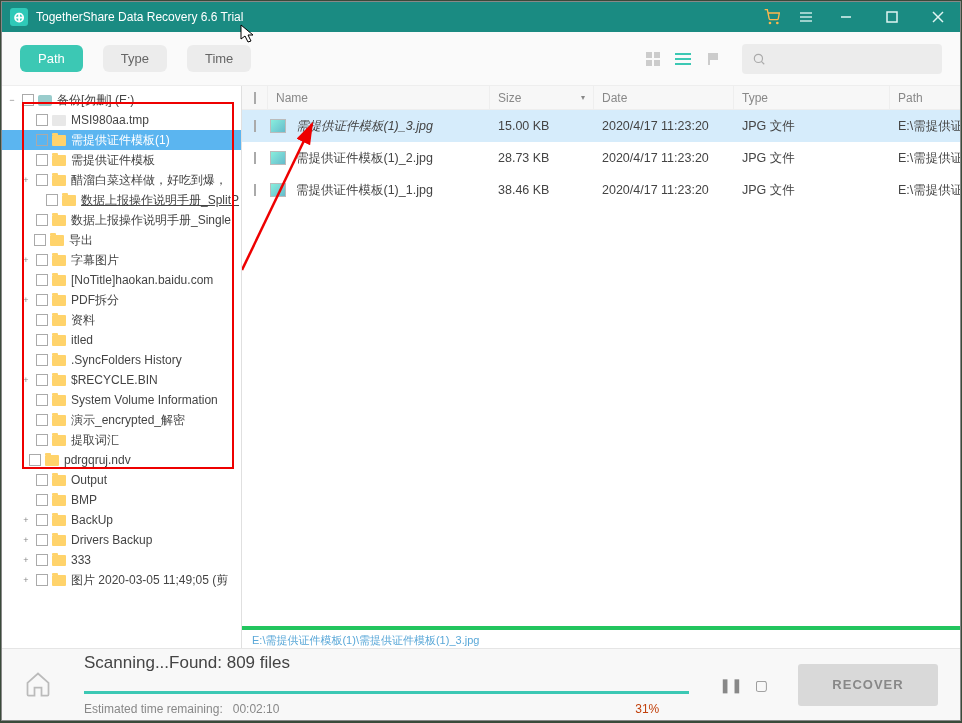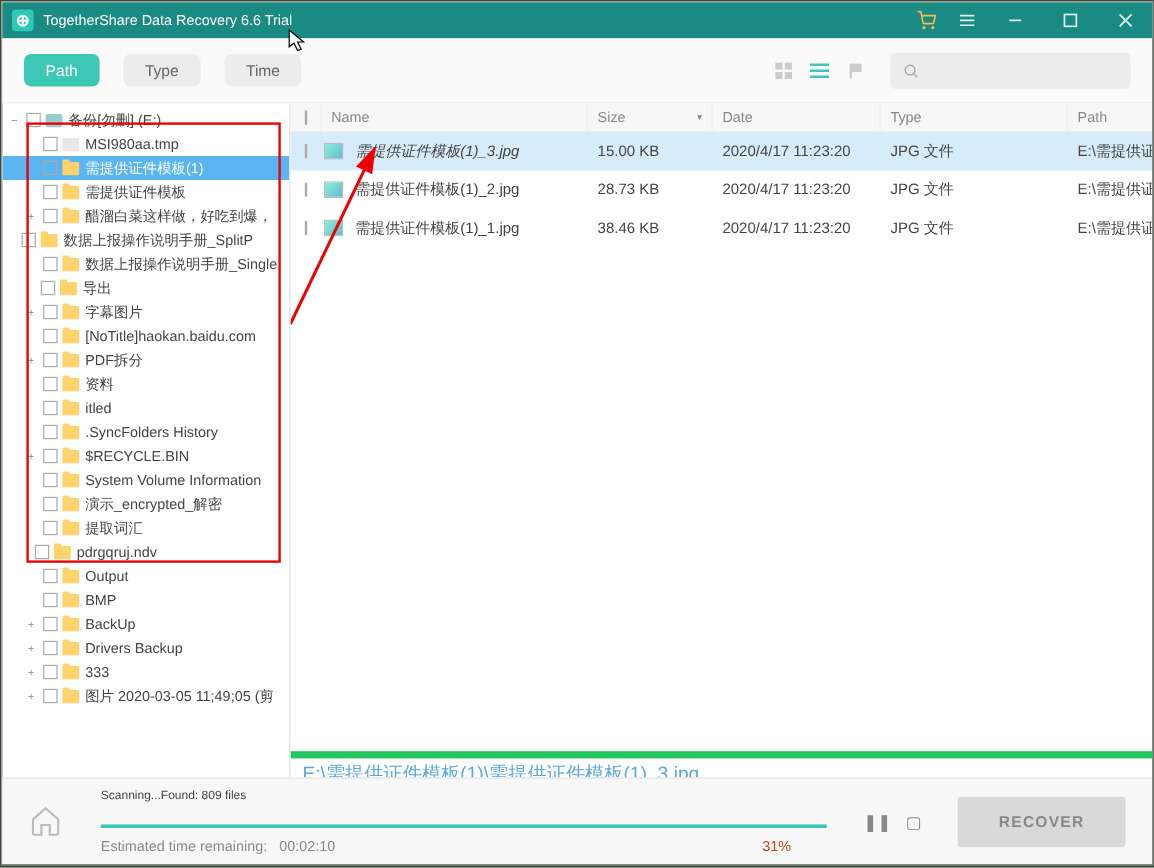--- a/index.html
+++ b/index.html
@@ -43,25 +43,25 @@
 .col-type { width: 156px; }
 .col-path { flex: 1; border-right: none; }
 .filelist { flex: 1; overflow: hidden; position: relative; }
 .frow { height: 32px; display: flex; align-items: center; font-size: 12.5px; color: #444; }
 .frow.sel { background: #d6ecfb; }
 .fcell { padding: 0 8px; overflow: hidden; white-space: nowrap; }
 .fcell.chkwrap { width: 26px; display:flex; justify-content:center; }
 .fcell.ico { width: 20px; display:flex; justify-content:center; padding:0; }
 .fimg { width:16px; height:14px; background:linear-gradient(135deg,#8ed,#6bc); border:1px solid #bbb; }
 .arrow-svg { position:absolute; left:0; top:0; pointer-events:none; }
-.pathbar { height: 22px; background: #fff; border-top: 6px solid #22c55e; font-size: 16px; color: #5aa8d8; padding: 3px 10px; }
+.pathbar { height: 22px; background: #fff; border-top: 4px solid #22c55e; font-size: 11px; color: #5aa8d8; padding: 3px 10px; }
 .footer { height: 72px; background: #f8f8f8; border-top: 1px solid #e5e5e5; display: flex; align-items: center; padding: 0 22px; gap: 30px; }
 .home-ic { width: 30px; height: 30px; color: #bbb; cursor:pointer; }
 .scan-area { flex: 1; }
-.scan-top { font-size: 10px; color: #444; margin-bottom: 18px; }
+.scan-top { font-size: 17px; color: #444; margin-bottom: 18px; }
 .progress-bar { height: 3px; background: #3cc8b4; width: 100%; margin-bottom: 8px; }
 .scan-bottom { font-size: 12px; color: #888; display:flex; }
 .pct { font-size: 12px; color: #c2410c; margin-left: auto; padding-right: 30px; }
 .pause-stop { display:flex; gap:12px; color:#888; font-size:14px; }
 .ps-btn { cursor:pointer; }
 .recover-btn { width: 140px; height: 42px; background: #d9d9d9; color: #888; border-radius: 3px; display: flex; align-items: center; justify-content: center; font-size: 13px; font-weight: 600; cursor: pointer; letter-spacing: 1px; }
 .cursor { position:absolute; left:238px; top:22px; pointer-events:none; color:#000; font-size:16px; }
 .sort-ind { font-size:8px; color:#888; }
 </style>
 </head>
@@ -168,21 +168,21 @@
             <span class="chk"></span>
             <span class="fld"></span>
             <span class="tree-label">需提供证件模板</span>
           </div>
           <div class="tree-row" style="padding-left: 18px;">
             <span class="expander">+</span>
             <span class="chk"></span>
             <span class="fld"></span>
             <span class="tree-label">醋溜白菜这样做，好吃到爆，</span>
           </div>
-          <div class="tree-row" style="padding-left: 0;">
+          <div class="tree-row" style="padding-left: 28px; text-decoration: underline;">
             <span class="expander"></span>
             <span class="chk"></span>
             <span class="fld"></span>
             <span class="tree-label">数据上报操作说明手册_SplitP</span>
           </div>
           <div class="tree-row" style="padding-left: 18px;">
             <span class="expander"></span>
             <span class="chk"></span>
             <span class="fld"></span>
             <span class="tree-label">数据上报操作说明手册_Single</span>

